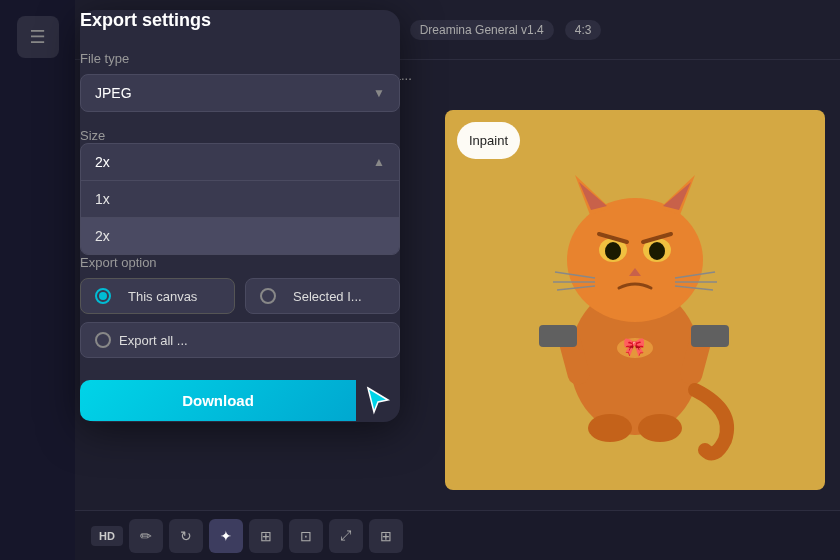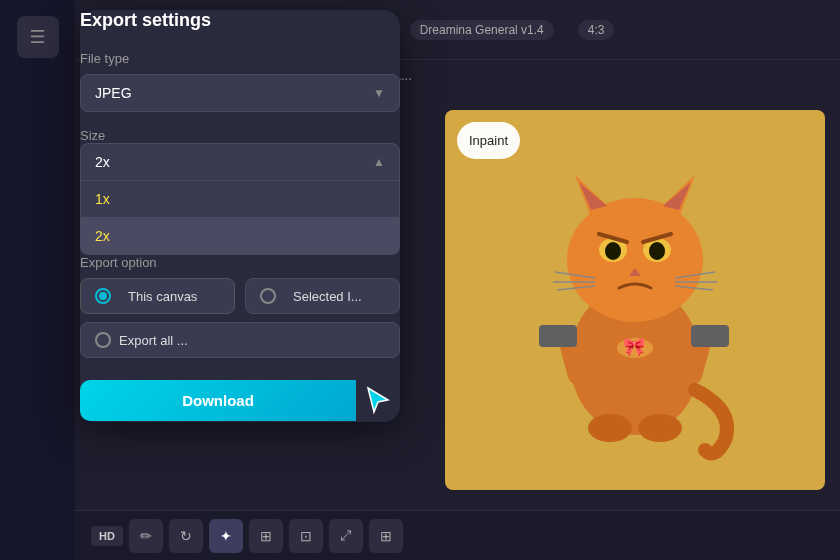--- a/index.html
+++ b/index.html
@@ -60,21 +60,21 @@
     }
 
     .header-meta {
       font-size: 13px;
       color: #888;
       margin-left: 4px;
     }
 
     .header-tags {
       display: flex;
-      gap: 24px;
+      gap: 11px;
       margin-left: 12px;
     }
 
     .tag {
       background: #2d2d3f;
       color: #aaa;
       font-size: 12px;
       padding: 3px 10px;
       border-radius: 12px;
     }
@@ -228,21 +228,21 @@
       color: #fff;
       font-size: 14px;
       display: flex;
       align-items: center;
       justify-content: space-between;
       cursor: pointer;
     }
 
     .size-option {
       padding: 10px 14px;
-      color: #fde047;
+      color: #e5e5e5;
       font-size: 14px;
       cursor: pointer;
       border-top: 1px solid #4a4a60;
     }
 
     .size-option.selected-option {
       background: #4a4a62;
     }
 
     .export-options {

